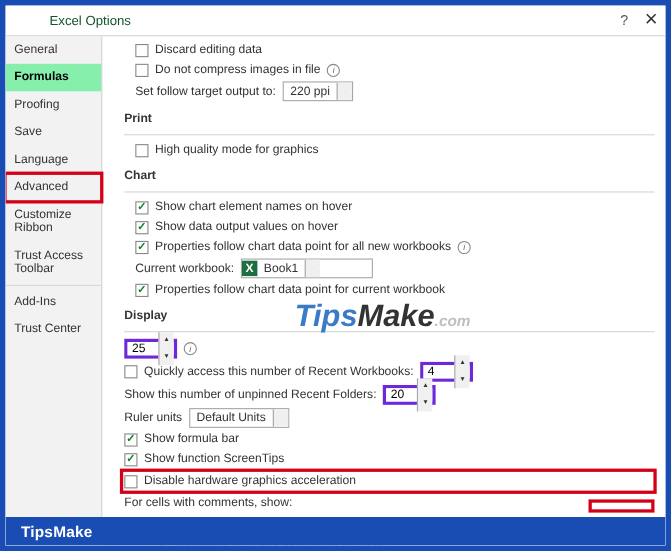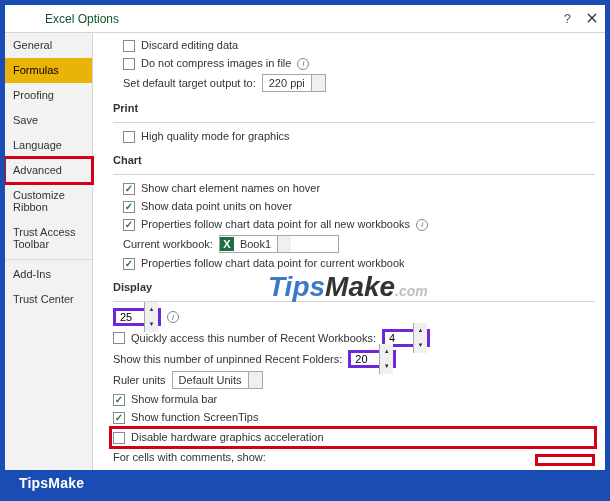--- a/index.html
+++ b/index.html
@@ -7,21 +7,21 @@
 .frame { border: 5px solid #1a4db3; width: 610px; height: 501px; position: relative; overflow: hidden; }
 .dialog { background: #fff; width: 100%; height: 100%; display: flex; flex-direction: column; }
 .titlebar { display: flex; align-items: center; justify-content: space-between; padding: 6px 8px; border-bottom: 1px solid #d4d4d4; }
 .titlebar .title { font-size: 12px; color: #14532d; margin-left: 32px; }
 .titlebar .controls { display: flex; gap: 16px; align-items: center; }
 .titlebar .help { font-size: 13px; color: #555; }
 .titlebar .close { width: 10px; height: 10px; }
 .body { display: flex; flex: 1; overflow: hidden; }
 .sidebar { width: 88px; background: #f2f2f2; border-right: 1px solid #d4d4d4; padding-top: 0; }
 .sidebar .item { padding: 6px 8px; color: #333; cursor: pointer; border-bottom: 1px solid transparent; }
-.sidebar .item.selected { background: #eab308; color: #000; }
+.sidebar .item.selected { background: #86efac; color: #000; font-weight: bold; }
 .sidebar .item.highlight { outline: 3px solid #d4001a; outline-offset: -1px; }
 .sidebar .sep { height: 1px; background: #d9d9d9; margin: 2px 0; }
 .content { flex: 1; padding: 2px 10px 0 20px; overflow: hidden; position: relative; }
 .section-title { font-weight: 600; color: #333; margin: 10px 0 8px 0; font-size: 11px; }
 .section-rule { border-top: 1px solid #d4d4d4; margin: 4px 0 6px 0; }
 .row { display: flex; align-items: center; gap: 6px; margin: 3px 0; color: #333; line-height: 15px; }
 .indent { margin-left: 10px; }
 .indent2 { margin-left: 28px; }
 .cbox { width: 12px; height: 12px; border: 1px solid #888; display: inline-flex; align-items: center; justify-content: center; background: #fff; flex-shrink: 0; }
 .cbox.checked::after { content: "✓"; font-size: 10px; color: #167f2d; font-weight: bold; line-height: 1; }
@@ -83,21 +83,21 @@
       <div class="row indent">
         <span class="cbox"></span>
         <span>Discard editing data</span>
       </div>
       <div class="row indent">
         <span class="cbox"></span>
         <span>Do not compress images in file</span>
         <span class="info-icon">i</span>
       </div>
       <div class="row indent">
-        <span>Set default target output to:</span>
+        <span>Set follow target output to:</span>
         <span class="combo">
           <span>220 ppi</span>
           <span class="btn">
                 <svg class="chev" viewBox="0 0 8 8">
                   <path d="M1 2 L4 6 L7 2" fill="none" stroke="#333"></path>
                 </svg>
               </span>
         </span>
       </div>
 
@@ -109,21 +109,21 @@
       </div>
 
       <div class="section-title">Chart</div>
       <div class="section-rule"></div>
       <div class="row indent">
         <span class="cbox checked"></span>
         <span>Show chart element names on hover</span>
       </div>
       <div class="row indent">
         <span class="cbox checked"></span>
-        <span>Show data point units on hover</span>
+        <span>Show data output values on hover</span>
       </div>
       <div class="row indent">
         <span class="cbox checked"></span>
         <span>Properties follow chart data point for all new workbooks</span>
         <span class="info-icon">i</span>
       </div>
       <div class="row indent">
         <span>Current workbook:</span>
         <span class="combo" style="min-width:120px;">
           <span class="excel-icon">X</span>

